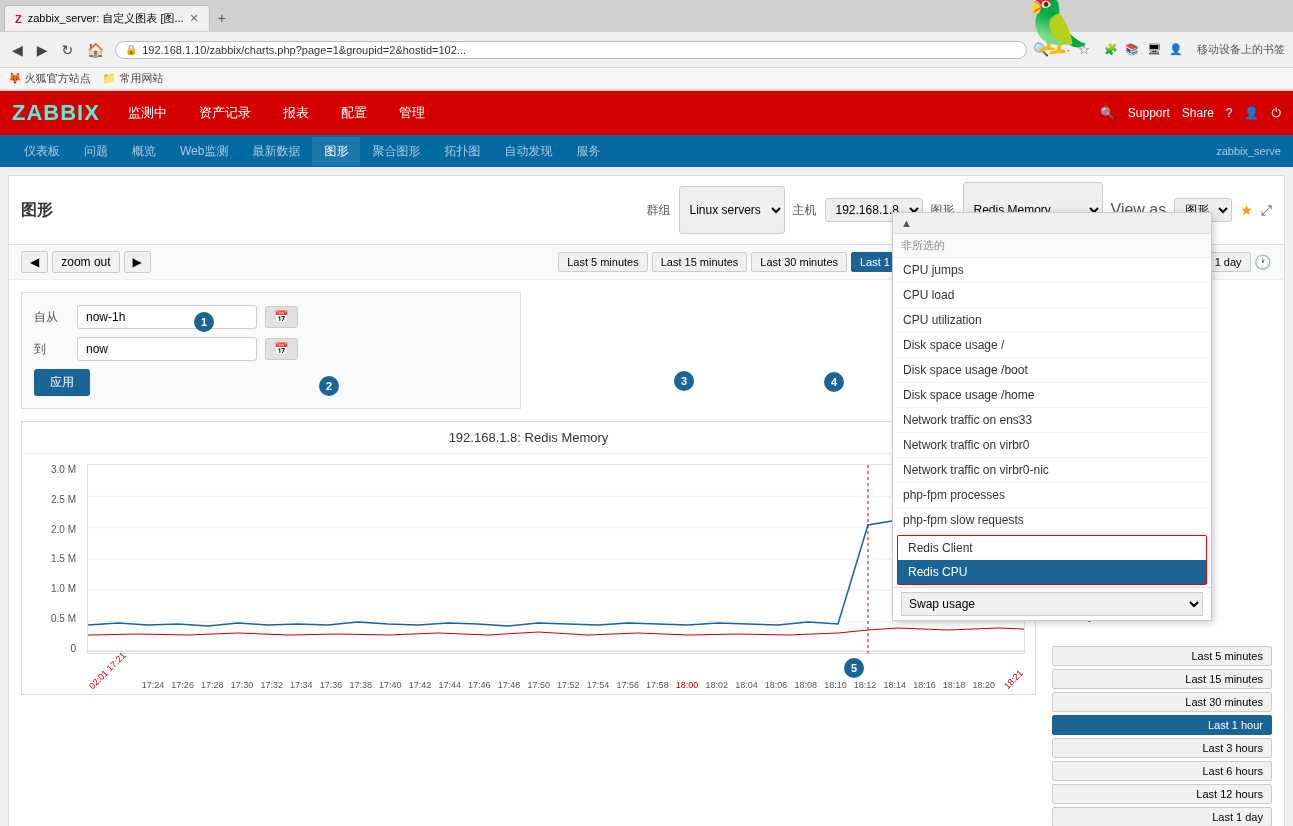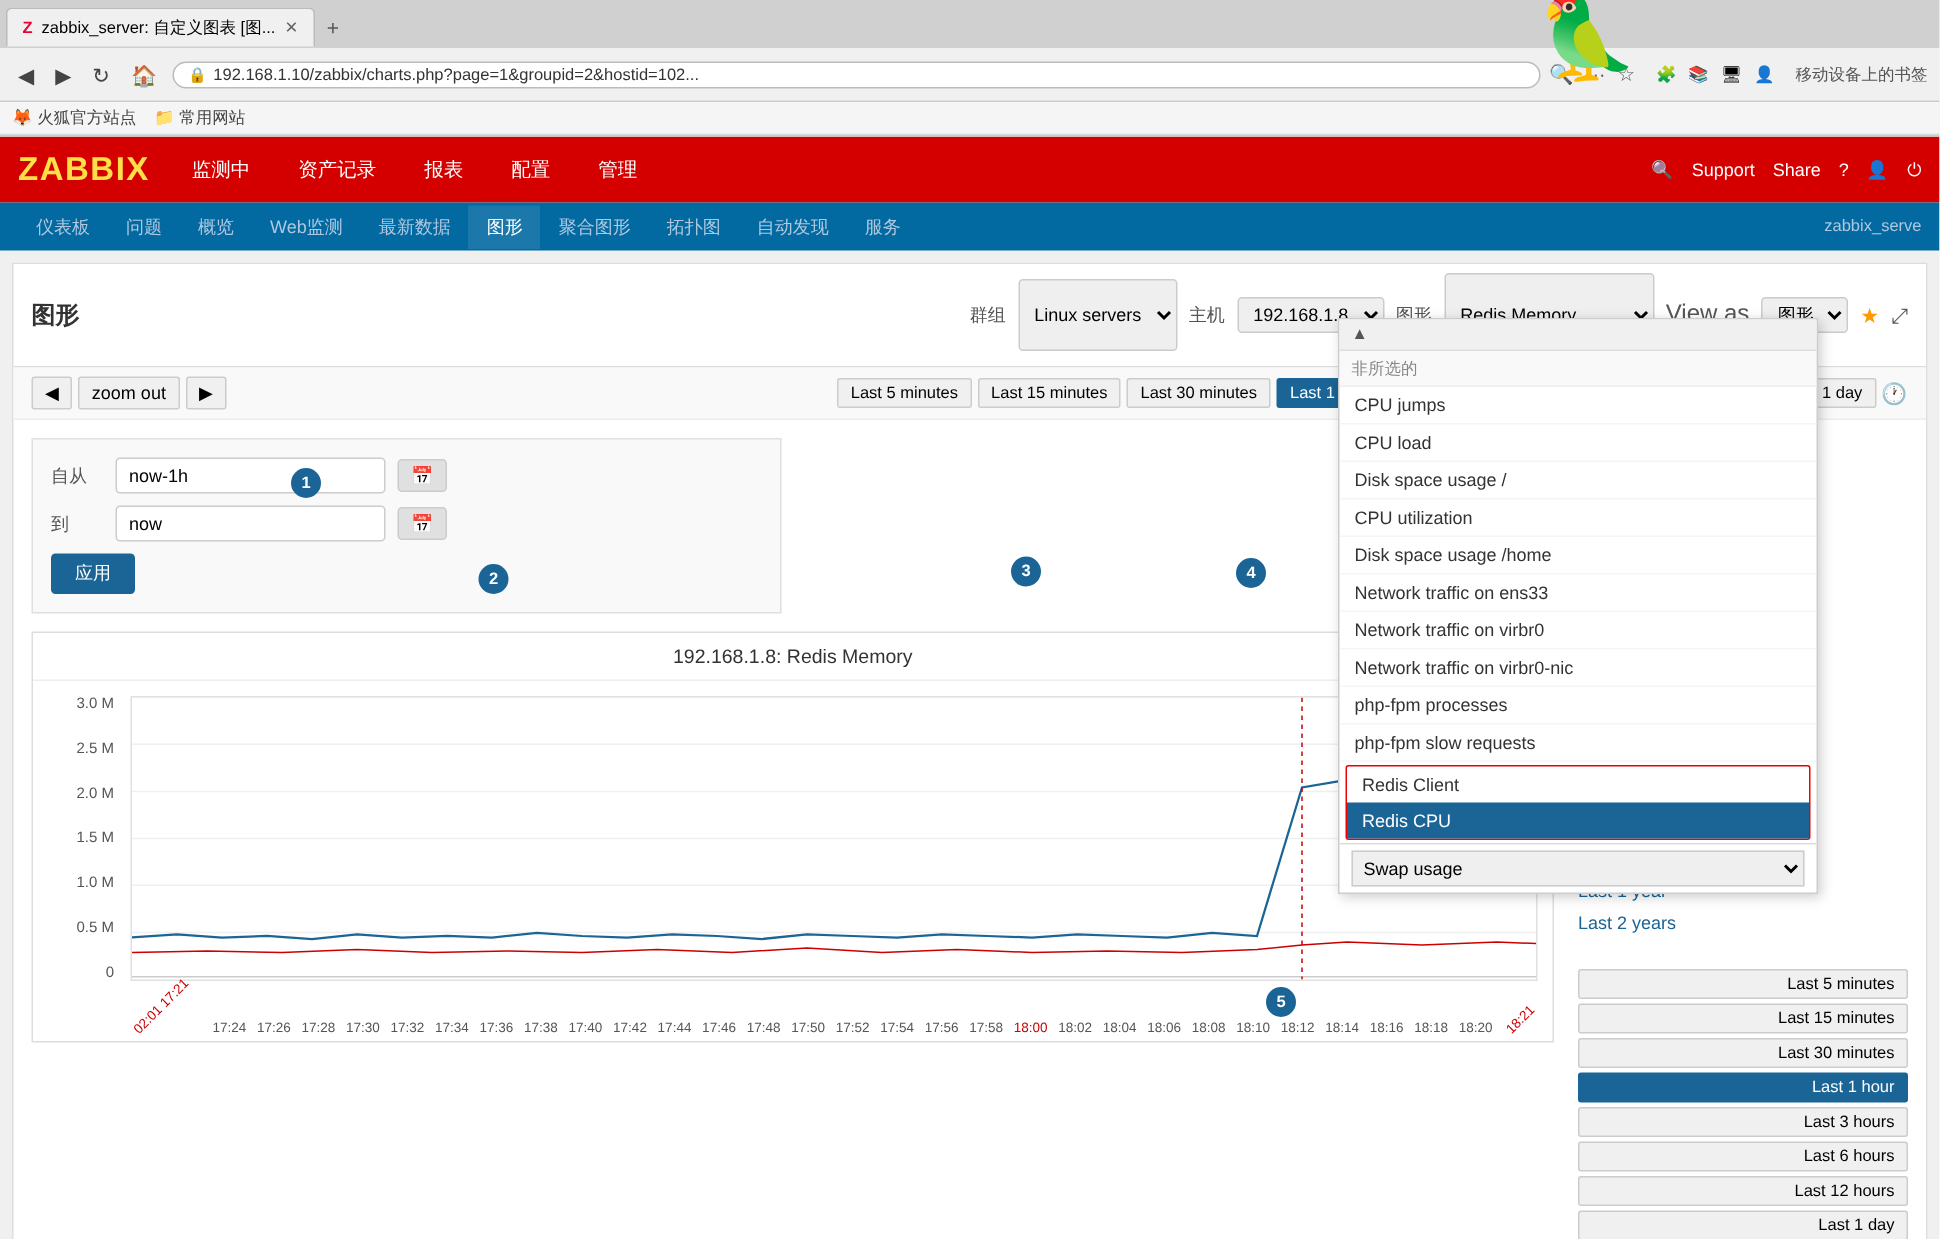--- a/index.html
+++ b/index.html
@@ -110,21 +110,21 @@
   <div class="browser-bookmarks">
     <span class="bookmark-item">🦊 火狐官方站点</span>
     <span class="bookmark-item">📁 常用网站</span>
   </div>
 </div>
 
 <div style="background:#d40000;">
 
   <div class="zabbix-header">
     <div class="zabbix-logo">
-      <span style="color:#fde047;">ZABBIX</span>
+      <span style="color:#5eead4;">ZABBIX</span>
     </div>
     <nav class="header-nav">
       <a href="#">监测中</a>
       <a href="#">资产记录</a>
       <a href="#">报表</a>
       <a href="#">配置</a>
       <a href="#">管理</a>
     </nav>
     <div class="header-right">
       <button class="header-icon-btn">🔍</button>
@@ -185,22 +185,23 @@
       <button class="expand-btn">⤢</button>
 
       <div class="dropdown-overlay" style="top:30px; right:60px;">
         <div class="dropdown-header">
           <span>▲</span>
         </div>
         <div class="dropdown-scroll">
           <div class="dropdown-section-header">非所选的</div>
           <div class="dropdown-item">CPU jumps</div>
           <div class="dropdown-item">CPU load</div>
+          <div class="dropdown-item">CPU utilization</div>
           <div class="dropdown-item">Disk space usage /</div>
-          <div class="dropdown-item">CPU utilization</div>
+          <div class="dropdown-item">Disk space usage /boot</div>
           <div class="dropdown-item">Disk space usage /home</div>
           <div class="dropdown-item">Network traffic on ens33</div>
           <div class="dropdown-item">Network traffic on virbr0</div>
           <div class="dropdown-item">Network traffic on virbr0-nic</div>
           <div class="dropdown-item">php-fpm processes</div>
           <div class="dropdown-item">php-fpm slow requests</div>
 
           <div class="dropdown-group">
             <div class="dropdown-item">Redis Client</div>
             <div class="dropdown-item selected">Redis CPU</div>

